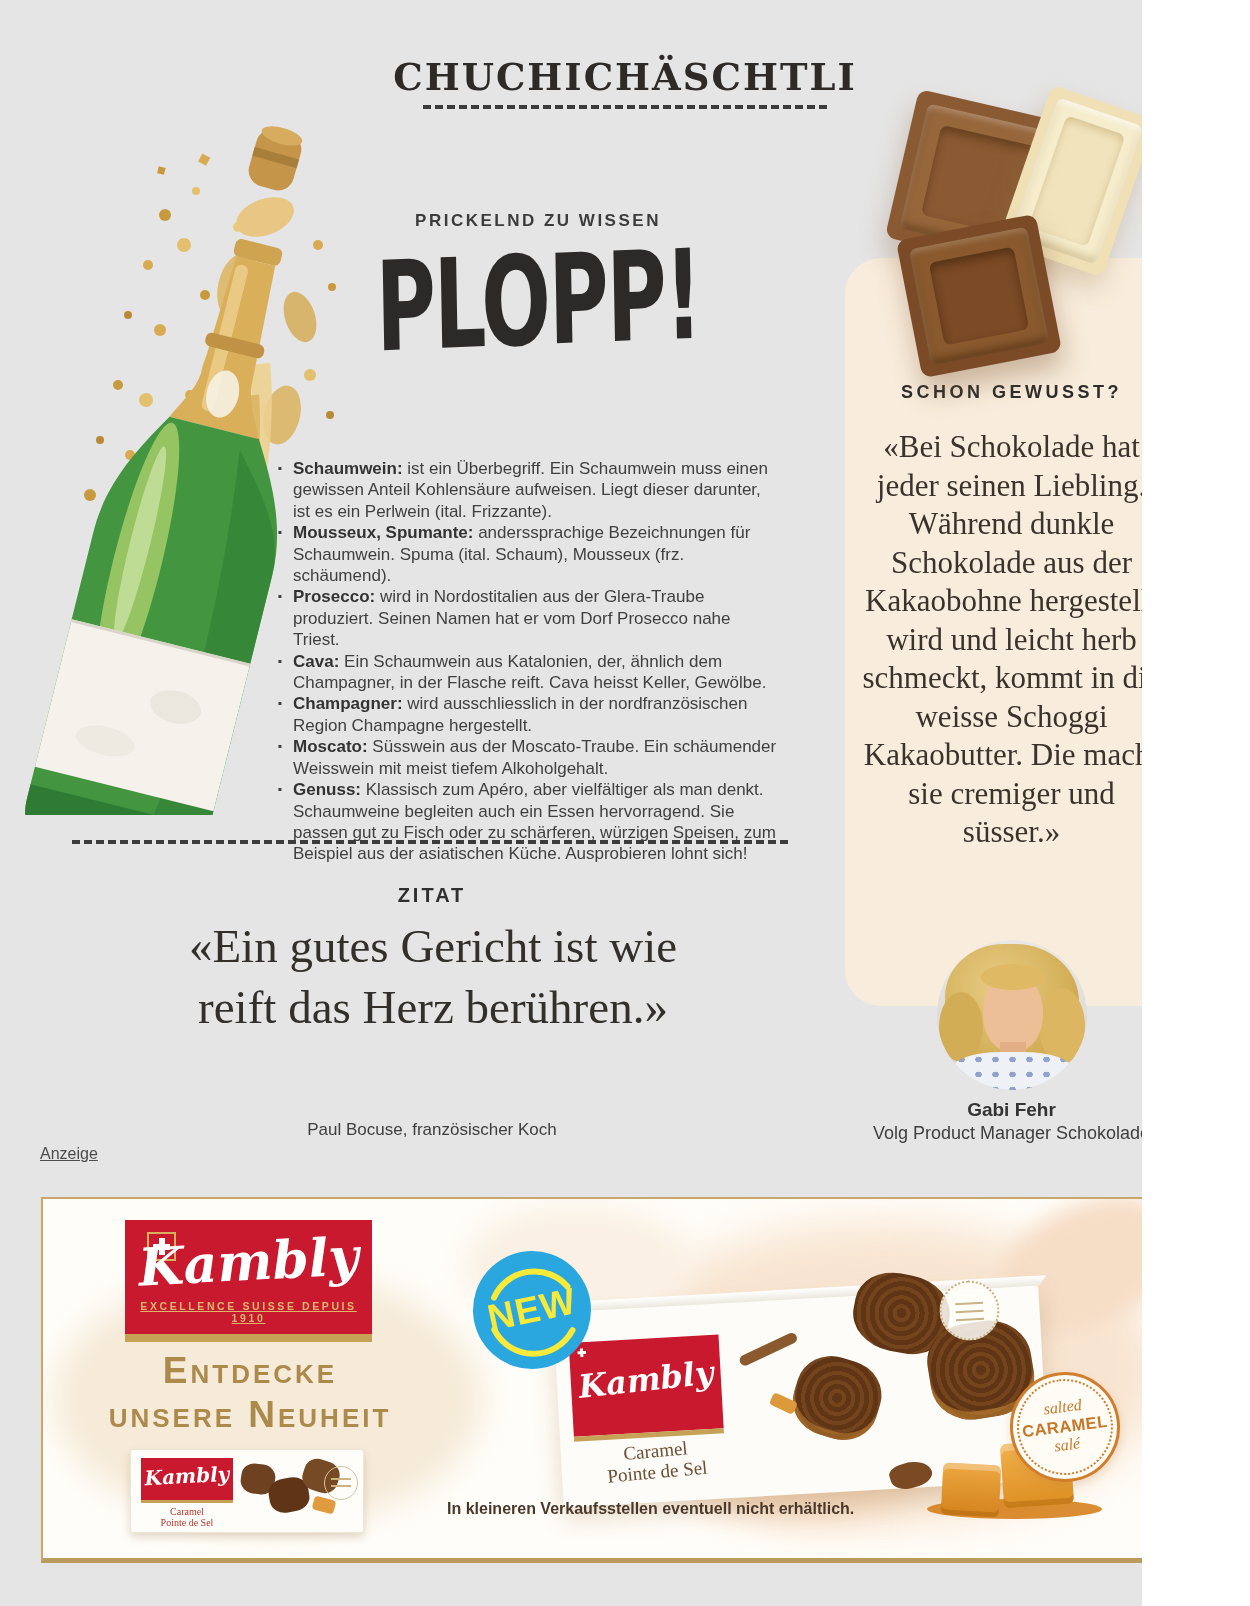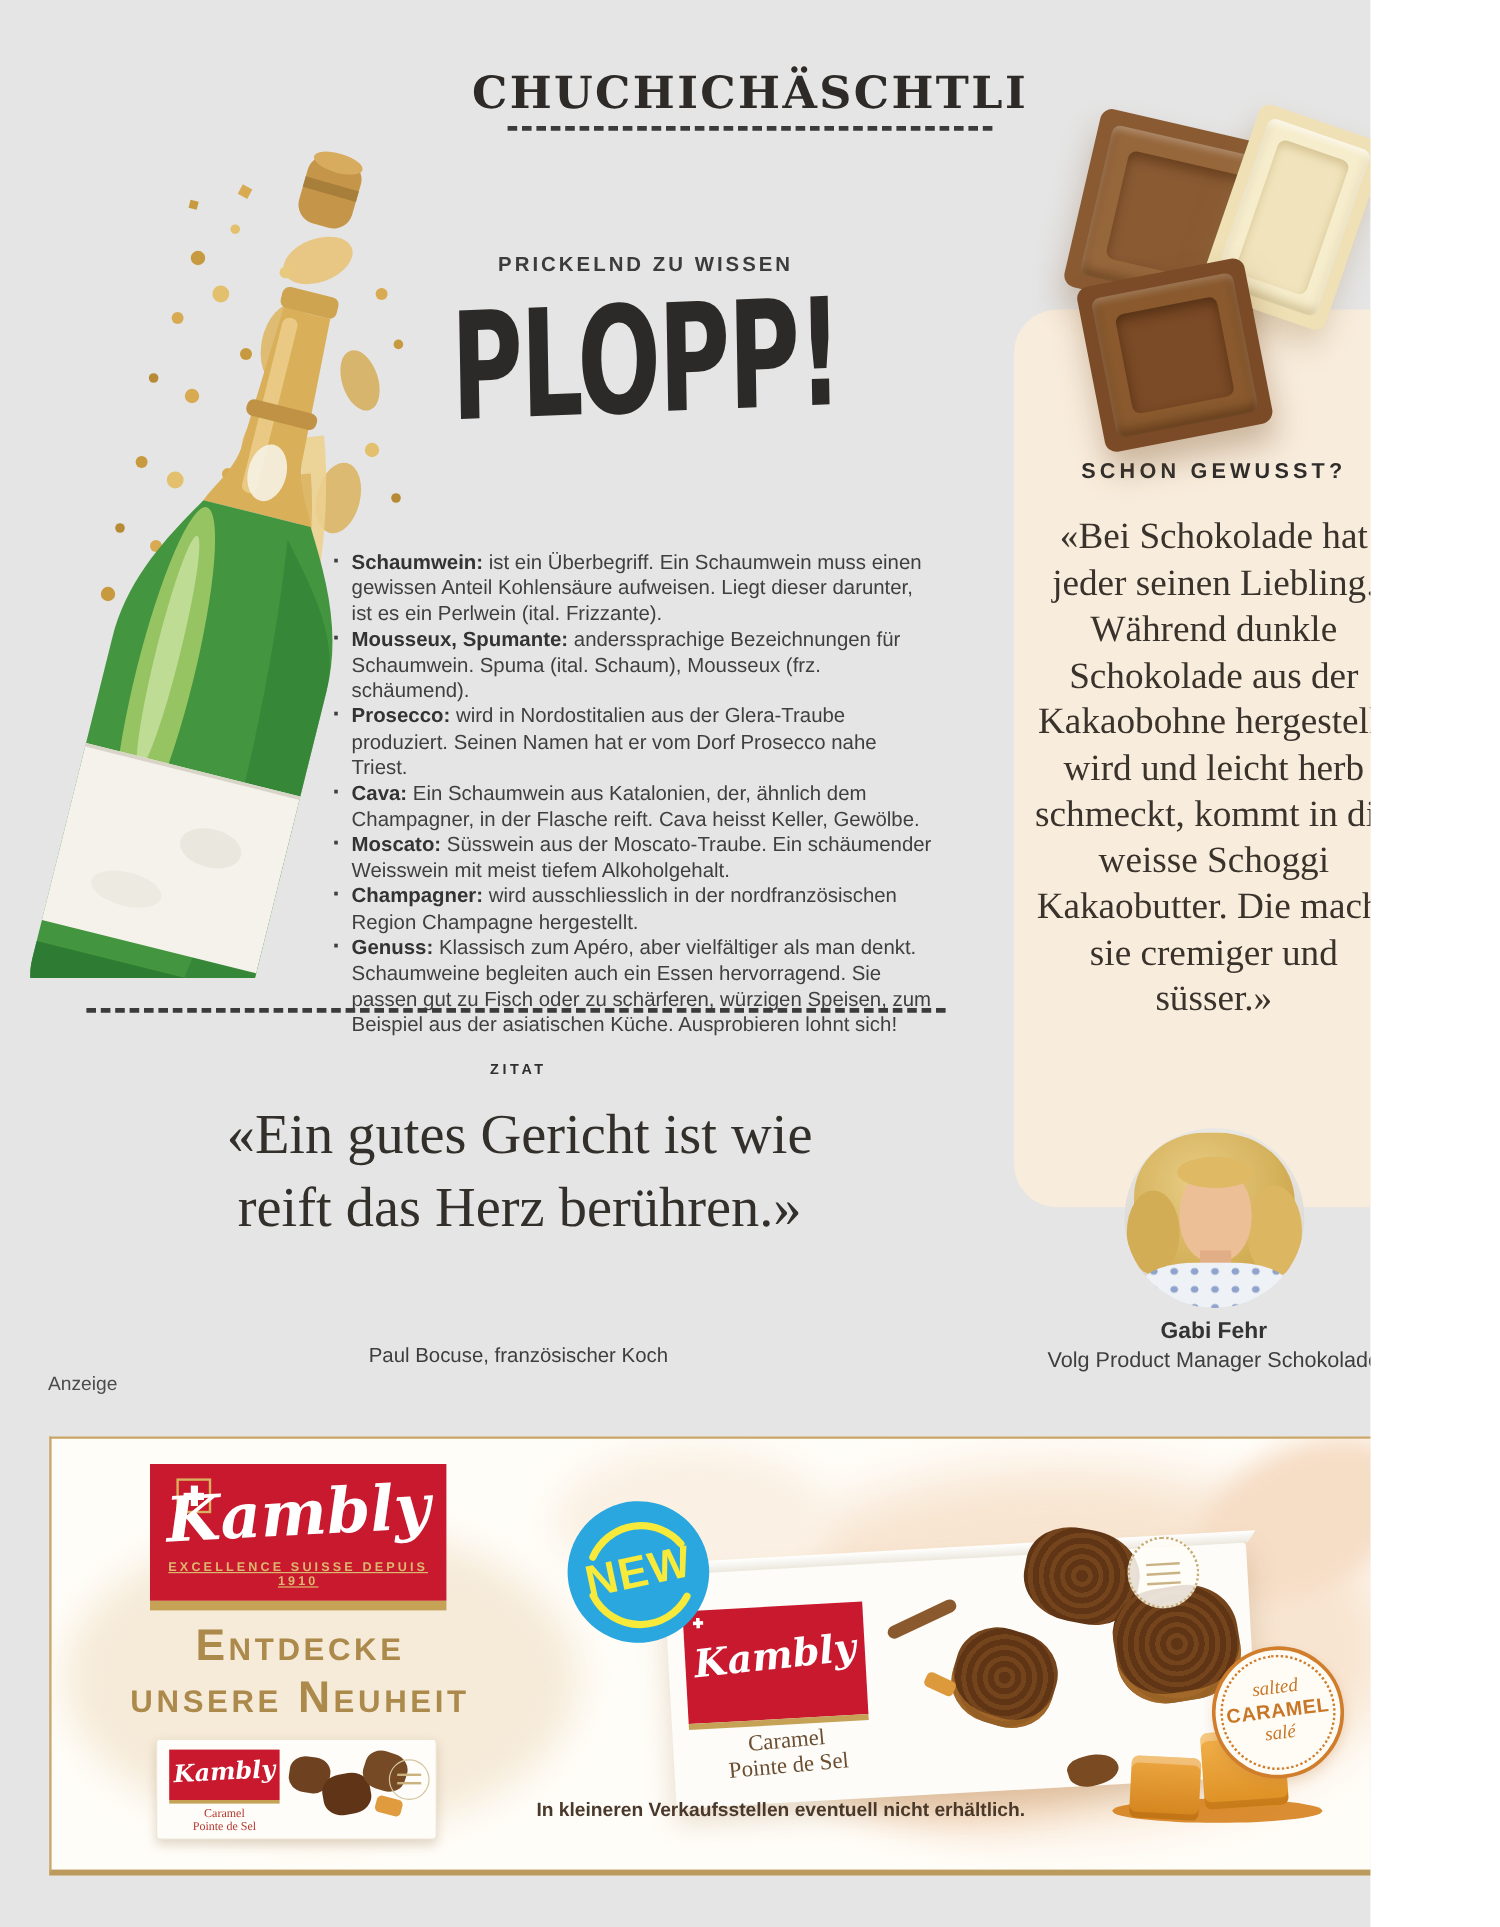--- a/index.html
+++ b/index.html
@@ -32,21 +32,21 @@
          font-size:19px;font-weight:700;line-height:22px;color:#3a3a3a;}
   .facts{position:absolute;left:272px;top:458px;width:508px;margin:0;padding:0;list-style:none;
          font-size:17px;line-height:21.4px;color:#3f3f3f;}
   .facts li{position:relative;padding-left:21px;}
   .facts li::before{content:"·";position:absolute;left:5px;top:-1px;font-weight:700;font-size:21px;color:#3f3f3f;}
   .facts b{color:#333;}
 
   
   .sep-dashes{position:absolute;left:72px;top:840px;width:716px;border-top:4px dashed #3b3b3b;}
   .zitat-label{position:absolute;left:82px;top:884px;width:700px;text-align:center;
-               font-size:12px;font-weight:700;letter-spacing:3px;color:#2f2f2f;}
+               font-size:20px;font-weight:700;letter-spacing:3px;color:#2f2f2f;}
   .zitat-quote{position:absolute;left:70px;top:916px;width:726px;text-align:center;
                font-family:"Liberation Serif",serif;font-size:47px;line-height:61px;color:#33302b;}
   .zitat-caption{position:absolute;left:82px;top:1120px;width:700px;text-align:center;
                  font-size:17px;color:#3e3e3e;}
 
   
   .choc{position:absolute;border-radius:10px;z-index:3;}
   .choc .in1,.choc .in2{position:absolute;border-radius:7px;}
   .choc-milk{left:900px;top:105px;width:160px;height:152px;background:#8a5a33;transform:rotate(13deg);
              box-shadow:0 16px 26px rgba(140,100,60,.32);}
@@ -77,21 +77,21 @@
   .avatar .lockR{position:absolute;right:2px;top:48px;width:46px;height:76px;border-radius:50%;background:#dcb660;}
   .avatar .face{position:absolute;left:46px;top:32px;width:60px;height:80px;border-radius:50% 50% 46% 46%;background:#edbf97;}
   .avatar .fringe{position:absolute;left:44px;top:24px;width:64px;height:26px;border-radius:50%;background:#dfb963;}
   .avatar .neck{position:absolute;left:63px;top:102px;width:26px;height:16px;background:#e2ae85;}
   .avatar .blouse{position:absolute;left:16px;top:112px;width:118px;height:40px;border-radius:40% 40% 0 0;
                   background:#eef1f6;background-image:radial-gradient(#8fa3cc 3px,transparent 3.5px);background-size:17px 15px;}
   .person-name{position:absolute;left:845px;top:1099px;width:333px;text-align:center;font-size:19px;font-weight:700;color:#333;}
   .person-role{position:absolute;left:845px;top:1123px;width:333px;text-align:center;font-size:18px;color:#3e3e3e;}
 
   
-  .anzeige{position:absolute;left:40px;top:1145px;font-size:16px;color:#4c4c4c;}
+  .anzeige{position:absolute;left:40px;top:1145px;font-size:16px;color:#4c4c4c;text-decoration:underline;}
   .adbox{position:absolute;left:41px;top:1197px;width:1165px;height:366px;box-sizing:border-box;
          background:#fffdf8;border:2px solid #c9a76a;border-bottom:5px solid #bb9a5d;overflow:hidden;}
   .blob{position:absolute;border-radius:50%;}
   .blob1{left:10px;top:70px;width:430px;height:260px;background:#f6ebd9;filter:blur(14px);}
   .blob2{left:560px;top:24px;width:560px;height:300px;background:#f8e5d1;filter:blur(20px);}
   .blob3{left:610px;top:150px;width:300px;height:170px;background:#f3d7bd;filter:blur(16px);}
   .blob4{left:950px;top:6px;width:190px;height:120px;background:#f6ddc6;filter:blur(10px);transform:rotate(-25deg);}
   .blob5{left:420px;top:8px;width:230px;height:120px;background:#faf0e3;filter:blur(14px);}
 
   .kambly-logo{position:absolute;left:82px;top:21px;width:247px;height:114px;background:#c8192e;z-index:2;}
@@ -254,22 +254,22 @@
 
   <div class="kicker">PRICKELND ZU WISSEN</div>
   <div class="plopp">PLOPP!</div>
 
 
   <ul class="facts">
     <li><b>Schaumwein:</b> <span>ist ein Überbegriff. Ein Schaumwein muss einen gewissen Anteil Kohlensäure aufweisen. Liegt dieser darunter, ist es ein Perlwein (ital. Frizzante).</span></li>
     <li><b>Mousseux, Spumante:</b> <span>anderssprachige Bezeichnungen für Schaumwein. Spuma (ital. Schaum), Mousseux (frz. schäumend).</span></li>
     <li><b>Prosecco:</b> <span>wird in Nordostitalien aus der Glera-Traube produziert. Seinen Namen hat er vom Dorf Prosecco nahe Triest.</span></li>
     <li><b>Cava:</b> <span>Ein Schaumwein aus Katalonien, der, ähnlich dem Champagner, in der Flasche reift. Cava heisst Keller, Gewölbe.</span></li>
+    <li><b>Champagner:</b> <span>wird ausschliesslich in der nordfranzösischen Region Champagne hergestellt.</span></li>
     <li><b>Moscato:</b> <span>Süsswein aus der Moscato-Traube. Ein schäumender Weisswein mit meist tiefem Alkoholgehalt.</span></li>
-    <li><b>Champagner:</b> <span>wird ausschliesslich in der nordfranzösischen Region Champagne hergestellt.</span></li>
     <li><b>Genuss:</b> <span>Klassisch zum Apéro, aber vielfältiger als man denkt. Schaumweine begleiten auch ein Essen hervorragend. Sie passen gut zu Fisch oder zu schärferen, würzigen Speisen, zum Beispiel aus der asiatischen Küche. Ausprobieren lohnt sich!</span></li>
   </ul>
 
   <div class="sep-dashes"></div>
   <div class="zitat-label">ZITAT</div>
   <div class="zitat-quote">
     <div>«Ein gutes Gericht ist wie</div>
     <div>reift das Herz berühren.»</div>
   </div>
   <div class="zitat-caption">Paul Bocuse, französischer Koch</div>

